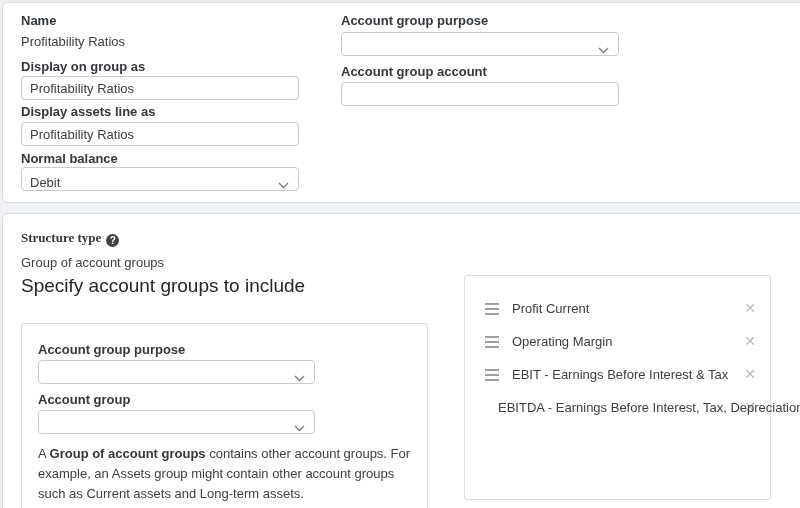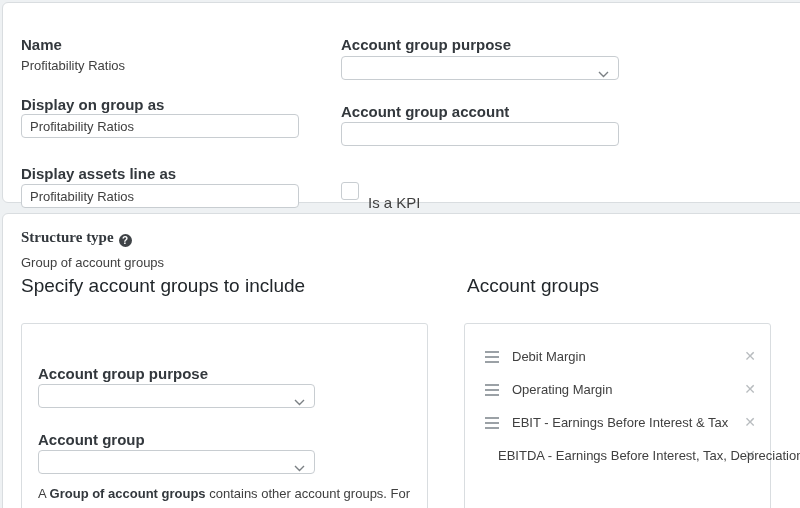--- a/index.html
+++ b/index.html
@@ -20,23 +20,22 @@
     border-radius:6px;
   }
   #panel-details { top:2px; height:201px; }
   #panel-structure { top:213px; height:335px; }
 
   .col { position:absolute; }
   .field-label {
     display:block;
     font-weight:bold;
     color:#33383d;
-    font-size:15px;
+    font-size:13px;
     line-height:15px;
-    margin-top:24px;
   }
   .static-value { line-height:15px; color:#404040; }
 
   .text-input, .select-box {
     width:278px;
     height:24px;
     border:1px solid #c8cdd1;
     border-radius:4px;
     background:#fff;
     font-family:"Liberation Sans", sans-serif;
@@ -196,24 +195,20 @@
       <span class="chev">
         <svg width="11" height="7" viewBox="0 0 11 7">
             <path d="M1 1l4.5 4.5L10 1" stroke="#7b8084" stroke-width="1.4" fill="none"></path>
           </svg>
       </span>
     </div>
 
     <span class="field-label mb3">Account group account</span>
     <input class="text-input" type="text" value="" style="">
 
-    <div class="checkbox-row">
-      <div class="checkbox"></div>
-      <span class="field-label">Is a KPI</span>
-    </div>
   </div>
 
 </section>
 
 <section class="panel" id="panel-structure">
 
   <div class="col" style="left:18px; top:16px;">
     <span class="field-label" style="display:inline;font-family:Liberation Serif, serif;">Structure type</span><span class="help-icon">?</span>
     <div class="static-value" style="margin-top:8px;">Group of account groups</div>
   </div>
@@ -242,31 +237,30 @@
         </span>
       </div>
 
       <p class="description"><span>A </span><b>Group of account groups</b><span> contains other account groups. For example, an Assets group might contain other account groups such as Current assets and Long-term assets.</span></p>
 
       <button class="add-button">Add</button>
     </div>
   </div>
 
   <div class="col" style="left:461px; top:61px; width:309px;">
-    <div class="section-heading" style="margin-left:3px;">Account groups</div>
 
     <div class="right-box">
 
       <div class="group-row">
         <span class="drag-handle">
             <i></i>
             <i></i>
             <i></i>
           </span>
-        <span class="group-label">Debit Margin</span>
+        <span class="group-label">Profit Current</span>
         <span class="remove-icon">✕</span>
       </div>
 
       <div class="group-row">
         <span class="drag-handle">
             <i></i>
             <i></i>
             <i></i>
           </span>
         <span class="group-label">Operating Margin</span>

